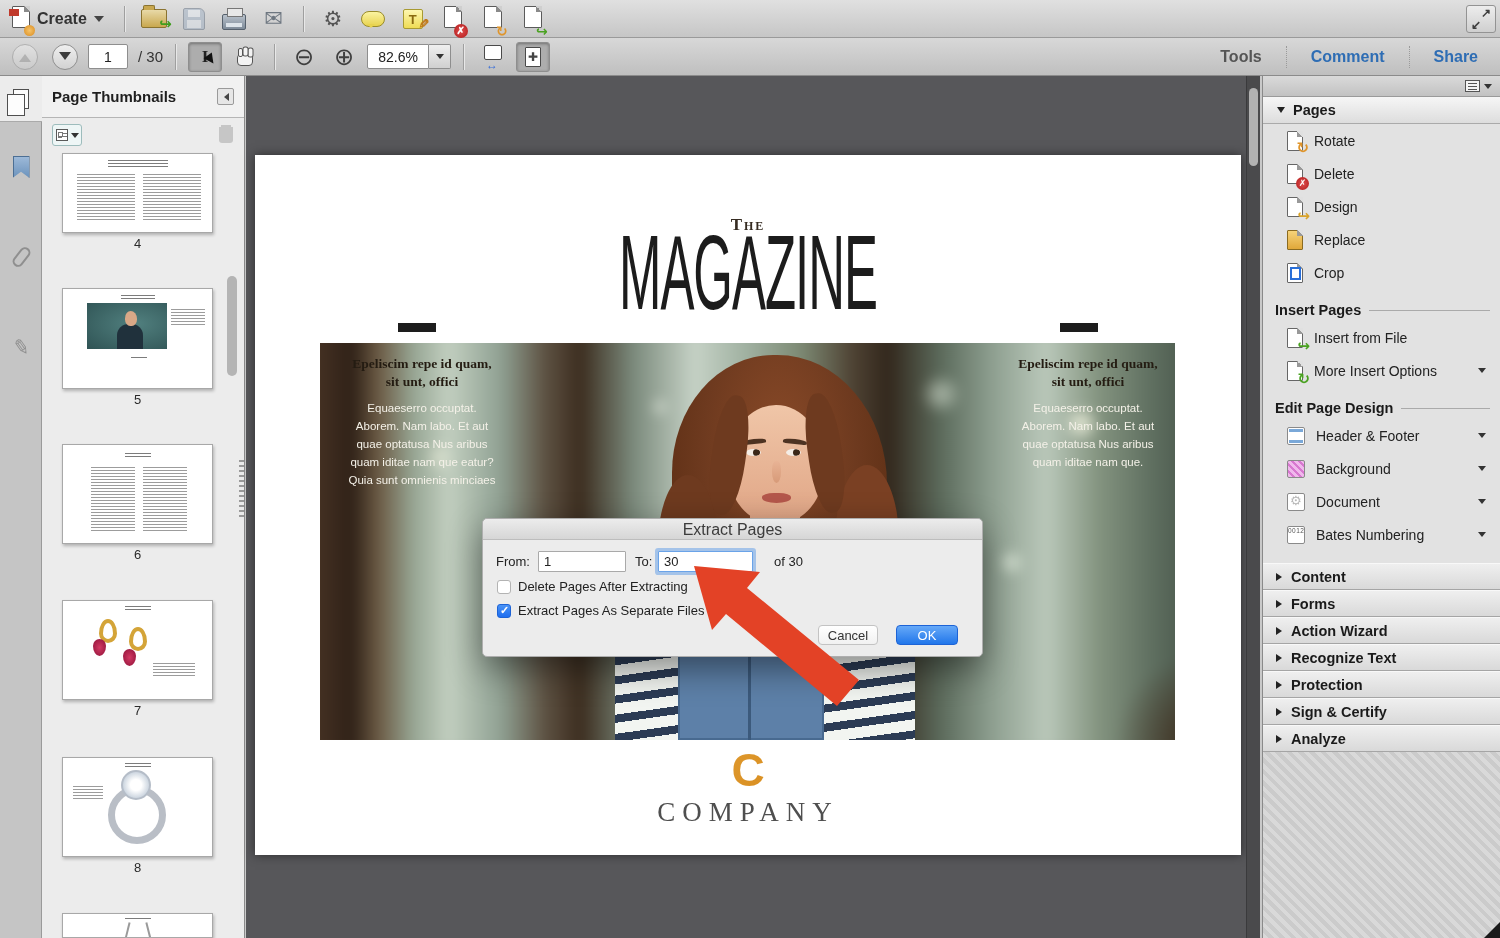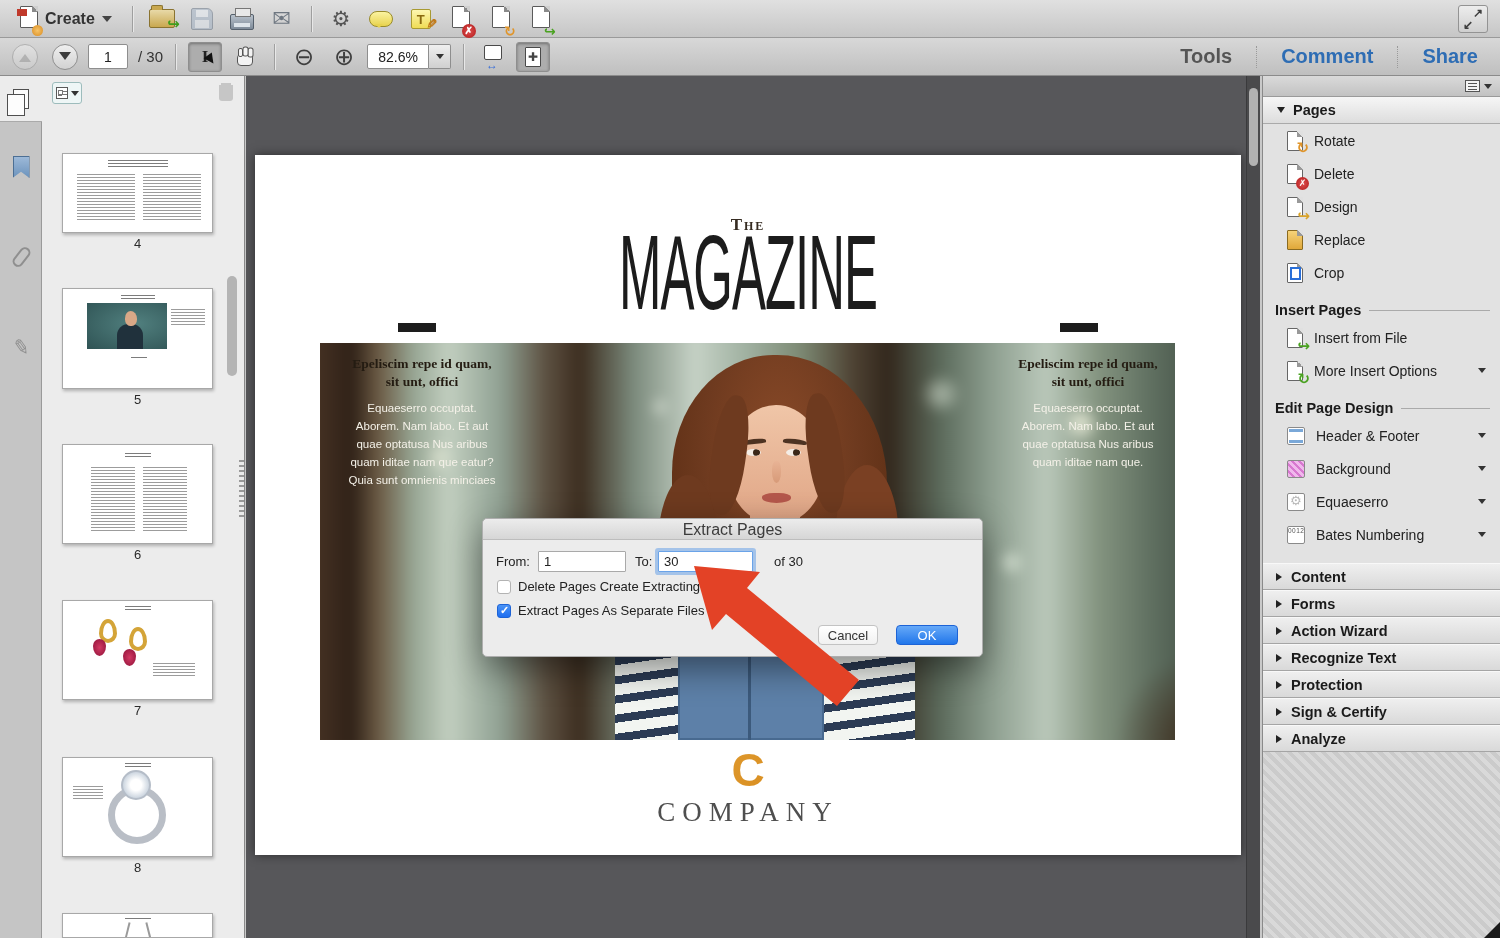--- a/index.html
+++ b/index.html
@@ -3,21 +3,21 @@
 <meta charset="utf-8">
 <style>
   * { margin:0; padding:0; box-sizing:border-box; }
   html,body { width:1500px; height:938px; overflow:hidden; }
   body { font-family:"Liberation Sans", sans-serif; }
   #app { position:relative; width:1500px; height:938px; background:#c9c9c9; overflow:hidden; }
 
   
   #tb1 { position:absolute; left:0; top:0; width:1500px; height:38px;
          background:linear-gradient(#e0e0e0,#c6c6c6); border-bottom:1px solid #9a9a9a;
-         display:flex; align-items:center; padding:0 12px; gap:6px; }
+         display:flex; align-items:center; padding:0 4px; gap:6px; }
   #tb2 { position:absolute; left:0; top:38px; width:1500px; height:38px;
          background:linear-gradient(#d8d8d8,#bfbfbf); border-bottom:1px solid #8b8b8b;
          display:flex; align-items:center; padding:0 8px; gap:6px; }
   .tbtn { height:30px; min-width:34px; display:flex; align-items:center; justify-content:center;
           border-radius:3px; position:relative; }
   .tbtn.pressed { background:#adadad; box-shadow:inset 0 1px 3px rgba(0,0,0,.35); border:1px solid #8e8e8e; }
   .vsep { width:1px; height:26px; background:#9f9f9f; box-shadow:1px 0 0 #e8e8e8; margin:0 6px; }
   .dotsep { width:1px; height:22px; border-left:1px dotted #9a9a9a; margin:0 10px; }
   #create-btn { display:flex; align-items:center; gap:7px; padding:0 8px; }
   #create-label { font-size:16px; font-weight:bold; color:#333; }
@@ -62,21 +62,21 @@
   .ic-hand::before { content:""; position:absolute; left:0px; top:-6px; width:3px; height:7px; background:#f3f3f3; border:1.5px solid #555; border-radius:2px;
                      box-shadow:5px -1px 0 -0.5px #f3f3f3, 5px -1px 0 0.5px #555, 10px 0 0 -0.5px #f3f3f3, 10px 0 0 0.5px #555; }
   .ic-zoomo, .ic-zoomi { font-size:24px; color:#3f3f3f; line-height:24px; }
   .zoomfield { width:62px; height:25px; background:#fff; border:1px solid #8e8e8e; border-radius:2px 0 0 2px; font-size:14px; color:#222; display:flex; align-items:center; justify-content:center; }
   .zoomdrop { width:22px; height:25px; background:linear-gradient(#efefef,#d0d0d0); border:1px solid #8e8e8e; border-left:none; border-radius:0 2px 2px 0; display:flex; align-items:center; justify-content:center; }
   .ic-fitw { width:18px; height:15px; border:1.5px solid #4a4a4a; border-radius:2px; position:relative; background:#fff; }
   .ic-fitw::after { content:"\2194"; position:absolute; left:1px; bottom:-13px; font-size:12px; color:#3a6fd8; }
   .ic-fitp { width:16px; height:20px; border:1.5px solid #4a4a4a; border-radius:1px; background:#fff; position:relative; }
   .ic-fitp::after { content:"\271A"; position:absolute; left:2px; top:2px; font-size:12px; color:#444; }
   #tabs-right { margin-left:auto; display:flex; align-items:center; }
-  .rtab { font-size:20px; font-weight:bold; padding:0 14px; }
+  .rtab { font-size:16px; font-weight:bold; padding:0 14px; }
   #expand-btn { margin-left:auto; width:30px; height:28px; border:1px solid #939393; border-radius:3px;
                 background:linear-gradient(#ededed,#cfcfcf); position:relative; }
   #expand-btn span { position:absolute; font-size:12px; font-weight:bold; color:#3f3f3f; }
   #expand-btn .ne { right:4px; top:0px; } #expand-btn .sw { left:4px; bottom:0px; }
 
   
   #strip { position:absolute; left:0; top:76px; width:42px; height:862px; background:#c5c5c5; border-right:1px solid #9a9a9a; }
   .strip-cell { width:42px; height:46px; display:flex; align-items:center; justify-content:center; }
   .strip-cell.sel { background:#ececec; border-bottom:1px solid #aaa; }
   .ic-pages2 { width:16px; height:20px; background:#fdfdfd; border:1.5px solid #4f4f4f; position:relative; }
@@ -341,20 +341,26 @@
       </div>
     <div class="strip-cell" style="margin-top:44px;">
         <span class="ic-clip"></span>
       </div>
     <div class="strip-cell" style="margin-top:44px;">
         <span class="ic-sign glyph">✎</span>
       </div>
   </div>
 
   <div id="tpanel">
+    <div id="tp-head">
+      <span id="tp-title">Page Thumbnails</span>
+      <span id="tp-collapse">
+          <span class="tri-left"></span>
+        </span>
+    </div>
     <div id="tp-bar">
       <span id="tp-opts">
           <span class="ic-list"></span>
           <span class="caret-s"></span>
         </span>
       <span id="tp-trash"></span>
     </div>
 
     <div class="thumb-item" style="top:77px;">
       <div class="thumb-page" style="height:80px;">
@@ -480,21 +486,21 @@
     <div id="dlg-title">Extract Pages</div>
     <div class="dlg-row" id="row-range">
       <span id="lbl-from">From:</span>
       <input id="fld-from" value="1" style="">
       <span id="lbl-to">To:</span>
       <input id="fld-to" value="30" style="">
       <span id="lbl-of">of 30</span>
     </div>
     <div class="cbrow" id="cb-row1">
       <span class="cb"></span>
-      <span>Delete Pages Create Extracting</span>
+      <span>Delete Pages After Extracting</span>
     </div>
     <div class="cbrow" id="cb-row2">
       <span class="cb checked"></span>
       <span>Extract Pages As Separate Files</span>
     </div>
     <div class="dbtn" id="btn-cancel">Cancel</div>
     <div class="dbtn" id="btn-ok">OK</div>
   </div>
 
   <svg id="arrow-overlay" viewBox="0 0 1500 938">
@@ -566,21 +572,21 @@
       <span>Header &amp; Footer</span>
       <span class="rp-caret caret-s"></span>
     </div>
     <div class="rp-item">
       <span class="sqico i-bg"></span>
       <span>Background</span>
       <span class="rp-caret caret-s"></span>
     </div>
     <div class="rp-item">
       <span class="sqico i-wm glyph"></span>
-      <span>Equaeserro</span>
+      <span>Document</span>
       <span class="rp-caret caret-s"></span>
     </div>
     <div class="rp-item">
       <span class="sqico i-bates">0012</span>
       <span>Bates Numbering</span>
       <span class="rp-caret caret-s"></span>
     </div>
 
     <div class="rp-collapsed" style="margin-top:12px;">
       <span class="tri-col"></span>

